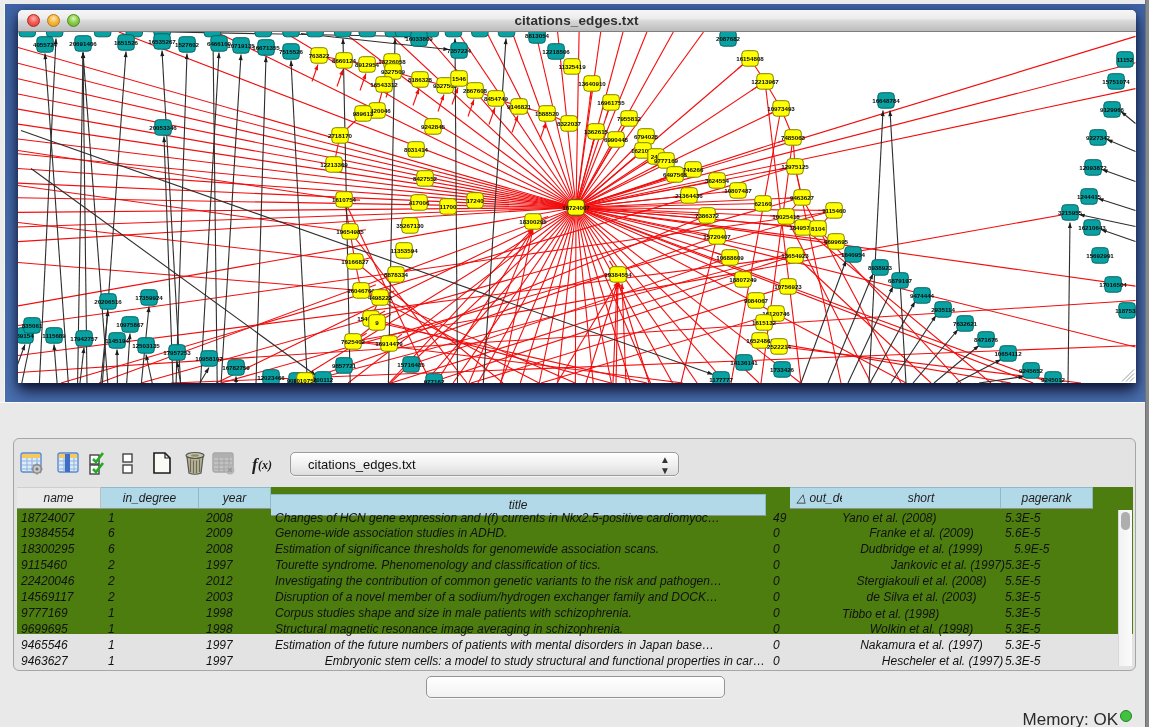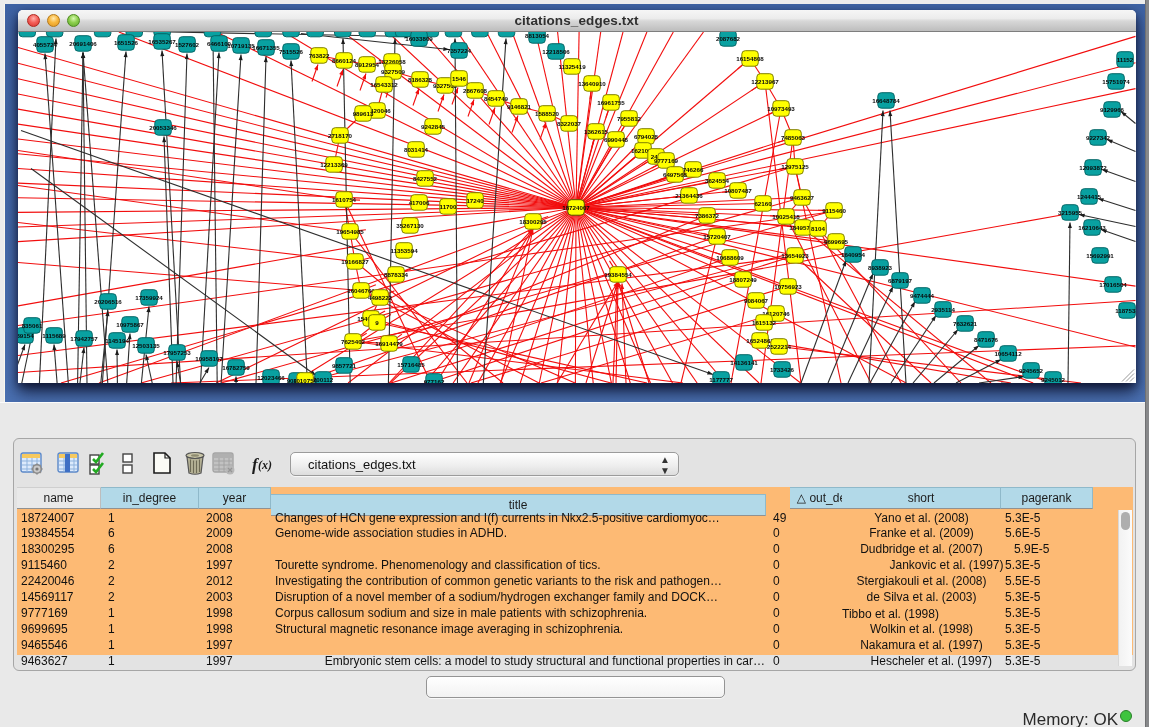--- a/index.html
+++ b/index.html
@@ -50,22 +50,22 @@
 #toolbar { position:absolute; left:0; top:0; width:100%; height:46px; }
 #combo { position:absolute; left:276px; top:13px; width:389px; height:24px;
   border:1px solid #9b9b9b; border-radius:5px;
   background:linear-gradient(#ffffff,#ededed 60%,#dddddd);
   box-shadow:0 1px 1px rgba(255,255,255,.8); }
 #combo .ct { position:absolute; left:17px; top:4px; font-size:13px; color:#111; }
 #combo .arrows { position:absolute; right:8px; top:1px; font-size:10px; color:#333;
   line-height:11px; text-align:center; }
 
 
-#tbl { position:absolute; left:3px; top:48px; width:1116px; height:168px;
-  background:#fdba74; font-size:12px; color:#111; }
+#tbl { position:absolute; left:3px; top:48px; width:1116px; height:147px;
+  background:#4d7c0f; font-size:12px; color:#111;font-style:italic; }
 .hdr { position:absolute; top:0; height:22px; background:#b2d9e8;
   border-right:1px solid #8fb9ca; border-top:1px solid #8fb9ca; border-bottom:1px solid #919191;
   text-align:center; line-height:21px; font-size:12px; color:#1c1c1c; }
 .hdr.gray { background:#e9e9e9; border-right:1px solid #bdbdbd; border-top:1px solid #cfcfcf; }
 .cell { position:absolute; height:16px; line-height:16px; white-space:nowrap; overflow:hidden; }
 #vscroll { position:absolute; right:1px; top:23px; width:14px; height:156px;
   background:linear-gradient(90deg,#f2f2f2,#fbfbfb); border-left:1px solid #d8d8d8; }
 #vthumb { position:absolute; right:2px; top:2px; width:9px; height:18px;
   background:#aeaeae; border-radius:5px; }
 
@@ -947,82 +947,84 @@
           <div class="hdr" style="left:182px;width:72px;">year</div>
           <div class="hdr" style="left:254px;width:495px;margin-top:7px;">title</div>
           <div class="hdr" style="left:749px;width:76px;margin-left:24px;">△ out_de…</div>
           <div class="hdr" style="left:825px;width:159px;">short</div>
           <div class="hdr" style="left:984px;width:92px;">pagerank</div>
           <div class="cell" style="left:4px;top:22.5px;width:78px;text-align:left;">18724007</div>
           <div class="cell" style="left:91px;top:22.5px;width:88px;text-align:left;">1</div>
           <div class="cell" style="left:189px;top:22.5px;width:62px;text-align:left;">2008</div>
           <div class="cell" style="left:258px;top:22.5px;width:490px;text-align:left;">Changes of HCN gene expression and I(f) currents in Nkx2.5-positive cardiomyoc…</div>
           <div class="cell" style="left:756px;top:22.5px;width:66px;text-align:left;">49</div>
-          <div class="cell" style="left:825px;top:22.5px;width:159px;text-align:center;">Yano et al. (2008)</div>
+          <div class="cell" style="left:825px;top:22.5px;width:159px;text-align:left;">Yano et al. (2008)</div>
           <div class="cell" style="left:988px;top:22.5px;width:86px;text-align:left;">5.3E-5</div>
           <div class="cell" style="left:4px;top:38.4px;width:78px;text-align:left;">19384554</div>
           <div class="cell" style="left:91px;top:38.4px;width:88px;text-align:left;">6</div>
           <div class="cell" style="left:189px;top:38.4px;width:62px;text-align:left;">2009</div>
           <div class="cell" style="left:258px;top:38.4px;width:490px;text-align:left;">Genome-wide association studies in ADHD.</div>
           <div class="cell" style="left:756px;top:38.4px;width:66px;text-align:left;">0</div>
           <div class="cell" style="left:825px;top:38.4px;width:159px;text-align:center;">Franke et al. (2009)</div>
           <div class="cell" style="left:988px;top:38.4px;width:86px;text-align:left;">5.6E-5</div>
           <div class="cell" style="left:4px;top:54.3px;width:78px;text-align:left;">18300295</div>
           <div class="cell" style="left:91px;top:54.3px;width:88px;text-align:left;">6</div>
           <div class="cell" style="left:189px;top:54.3px;width:62px;text-align:left;">2008</div>
+          <div class="cell" style="left:258px;top:54.3px;width:490px;text-align:left;">Estimation of significance thresholds for genomewide association scans.</div>
           <div class="cell" style="left:756px;top:54.3px;width:66px;text-align:left;">0</div>
-          <div class="cell" style="left:825px;top:54.3px;width:159px;text-align:center;">Dudbridge et al. (2007)</div>
+          <div class="cell" style="left:825px;top:54.3px;width:159px;text-align:center;">Dudbridge et al. (1999)</div>
           <div class="cell" style="left:988px;top:54.3px;width:86px;text-align:left;margin-left:9px;">5.9E-5</div>
           <div class="cell" style="left:4px;top:70.2px;width:78px;text-align:left;">9115460</div>
           <div class="cell" style="left:91px;top:70.2px;width:88px;text-align:left;">2</div>
           <div class="cell" style="left:189px;top:70.2px;width:62px;text-align:left;">1997</div>
           <div class="cell" style="left:258px;top:70.2px;width:490px;text-align:left;">Tourette syndrome. Phenomenology and classification of tics.</div>
           <div class="cell" style="left:756px;top:70.2px;width:66px;text-align:left;">0</div>
-          <div class="cell" style="left:850px;top:70.2px;width:159px;text-align:center;">Jankovic et al. (1997)</div>
+          <div class="cell" style="left:829px;top:70.2px;width:159px;text-align:right;">Jankovic et al. (1997)</div>
           <div class="cell" style="left:988px;top:70.2px;width:86px;text-align:left;">5.3E-5</div>
           <div class="cell" style="left:4px;top:86.1px;width:78px;text-align:left;">22420046</div>
           <div class="cell" style="left:91px;top:86.1px;width:88px;text-align:left;">2</div>
           <div class="cell" style="left:189px;top:86.1px;width:62px;text-align:left;">2012</div>
           <div class="cell" style="left:258px;top:86.1px;width:490px;text-align:left;">Investigating the contribution of common genetic variants to the risk and pathogen…</div>
           <div class="cell" style="left:756px;top:86.1px;width:66px;text-align:left;">0</div>
           <div class="cell" style="left:825px;top:86.1px;width:159px;text-align:center;">Stergiakouli et al. (2008)</div>
           <div class="cell" style="left:988px;top:86.1px;width:86px;text-align:left;">5.5E-5</div>
           <div class="cell" style="left:4px;top:102.0px;width:78px;text-align:left;">14569117</div>
           <div class="cell" style="left:91px;top:102.0px;width:88px;text-align:left;">2</div>
           <div class="cell" style="left:189px;top:102.0px;width:62px;text-align:left;">2003</div>
           <div class="cell" style="left:258px;top:102.0px;width:490px;text-align:left;">Disruption of a novel member of a sodium/hydrogen exchanger family and DOCK…</div>
           <div class="cell" style="left:756px;top:102.0px;width:66px;text-align:left;">0</div>
           <div class="cell" style="left:825px;top:102.0px;width:159px;text-align:center;">de Silva et al. (2003)</div>
           <div class="cell" style="left:988px;top:102.0px;width:86px;text-align:left;">5.3E-5</div>
           <div class="cell" style="left:4px;top:117.9px;width:78px;text-align:left;">9777169</div>
           <div class="cell" style="left:91px;top:117.9px;width:88px;text-align:left;">1</div>
           <div class="cell" style="left:189px;top:117.9px;width:62px;text-align:left;">1998</div>
-          <div class="cell" style="left:258px;top:117.9px;width:490px;text-align:left;">Corpus callosum sodium and size in male patients with schizophrenia.</div>
+          <div class="cell" style="left:258px;top:117.9px;width:490px;text-align:left;">Corpus studies shape and size in male patients with schizophrenia.</div>
           <div class="cell" style="left:756px;top:117.9px;width:66px;text-align:left;">0</div>
           <div class="cell" style="left:825px;top:119px;width:159px;">Tibbo et al. (1998)</div>
           <div class="cell" style="left:988px;top:117.9px;width:86px;text-align:left;">5.3E-5</div>
           <div class="cell" style="left:4px;top:133.8px;width:78px;text-align:left;">9699695</div>
           <div class="cell" style="left:91px;top:133.8px;width:88px;text-align:left;">1</div>
           <div class="cell" style="left:189px;top:133.8px;width:62px;text-align:left;">1998</div>
           <div class="cell" style="left:258px;top:133.8px;width:490px;text-align:left;">Structural magnetic resonance image averaging in schizophrenia.</div>
           <div class="cell" style="left:756px;top:133.8px;width:66px;text-align:left;">0</div>
           <div class="cell" style="left:825px;top:133.8px;width:159px;text-align:center;">Wolkin et al. (1998)</div>
           <div class="cell" style="left:988px;top:133.8px;width:86px;text-align:left;">5.3E-5</div>
           <div class="cell" style="left:4px;top:149.7px;width:78px;text-align:left;">9465546</div>
           <div class="cell" style="left:91px;top:149.7px;width:88px;text-align:left;">1</div>
           <div class="cell" style="left:189px;top:149.7px;width:62px;text-align:left;">1997</div>
+          <div class="cell" style="left:258px;top:149.7px;width:490px;text-align:left;">Estimation of the future numbers of patients with mental disorders in Japan base…</div>
           <div class="cell" style="left:756px;top:149.7px;width:66px;text-align:left;">0</div>
           <div class="cell" style="left:825px;top:149.7px;width:159px;text-align:center;">Nakamura et al. (1997)</div>
           <div class="cell" style="left:988px;top:149.7px;width:86px;text-align:left;">5.3E-5</div>
           <div class="cell" style="left:4px;top:165.6px;width:78px;text-align:left;">9463627</div>
           <div class="cell" style="left:91px;top:165.6px;width:88px;text-align:left;">1</div>
           <div class="cell" style="left:189px;top:165.6px;width:62px;text-align:left;">1997</div>
           <div class="cell" style="left:258px;top:165.6px;width:490px;text-align:right;">Embryonic stem cells: a model to study structural and functional properties in car…</div>
           <div class="cell" style="left:756px;top:165.6px;width:66px;text-align:left;">0</div>
-          <div class="cell" style="left:816px;top:165.6px;width:159px;text-align:right;">Hescheler et al. (1997)</div>
+          <div class="cell" style="left:846px;top:165.6px;width:159px;text-align:center;">Hescheler et al. (1997)</div>
           <div class="cell" style="left:988px;top:165.6px;width:86px;text-align:left;">5.3E-5</div>
         <div id="vscroll">
             <div id="vthumb"></div>
           </div>
       </div>
     </div>
     <div id="segs">
       <div class="seg sel" style="left:0;width:93px;">Node Table</div>
       <div class="seg r" style="left:93px;width:91px;">Edge Table</div>
       <div class="seg r" style="left:184px;width:115px;">Network Table</div>

